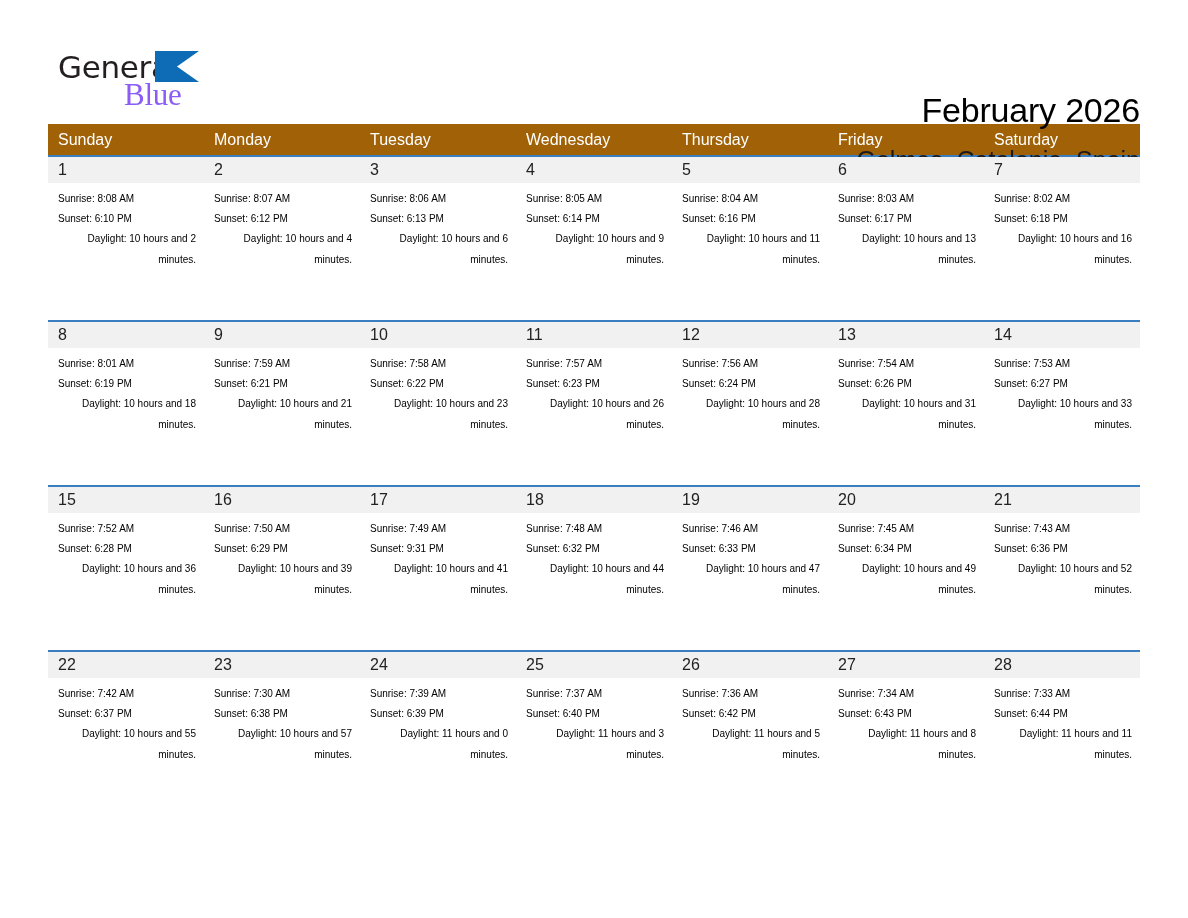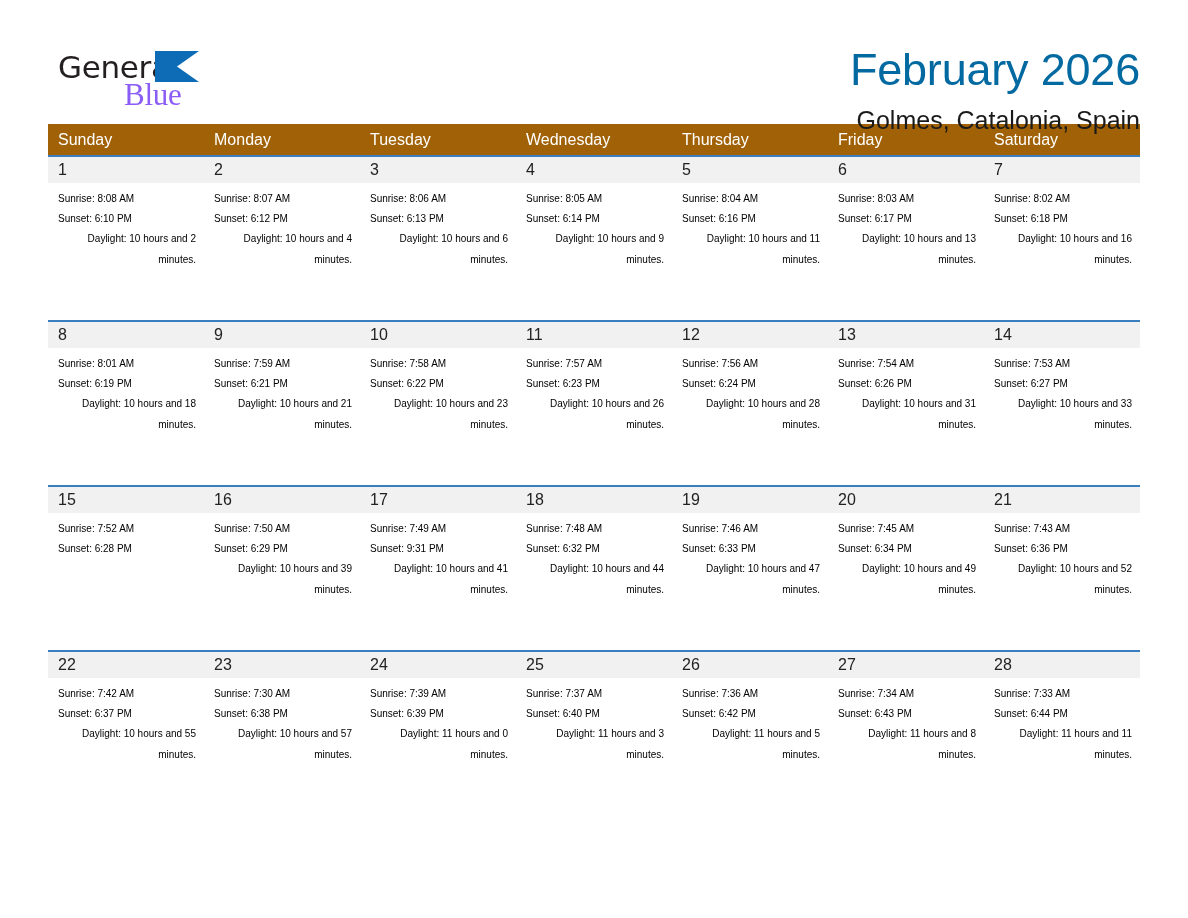--- a/index.html
+++ b/index.html
@@ -62,26 +62,27 @@
     width: 44px;
     height: 31px;
   }
 
   .titles {
     text-align: right;
     flex: 1 1 auto;
     padding-top: 0px;
   }
   .month-title {
-    font-size: 45px;
+    font-size: 34px;
     font-weight: normal;
-    color: #0369a1;
+    color: #000000;
     line-height: 52px;
     letter-spacing: -0.2px;
     font-family: "Liberation Sans", sans-serif;
+    margin-top: 40px;
   }
   .location {
     font-size: 25px;
     color: #1a1a1a;
     line-height: 30px;
     margin-top: 9px;
     font-family: "Liberation Sans", sans-serif;
   }
 
   
@@ -284,20 +285,21 @@
               <div class="wrap">Daylight: 10 hours and 33 minutes.</div>
             </div>
           </div>
         </div>
         <div class="week">
           <div class="daycell">
             <div class="daynum">15</div>
             <div class="dayinfo">
               <div>Sunrise: 7:52 AM</div>
               <div>Sunset: 6:28 PM</div>
+              <div class="wrap">Daylight: 10 hours and 36 minutes.</div>
             </div>
           </div>
           <div class="daycell">
             <div class="daynum">16</div>
             <div class="dayinfo">
               <div>Sunrise: 7:50 AM</div>
               <div>Sunset: 6:29 PM</div>
               <div class="wrap">Daylight: 10 hours and 39 minutes.</div>
             </div>
           </div>

